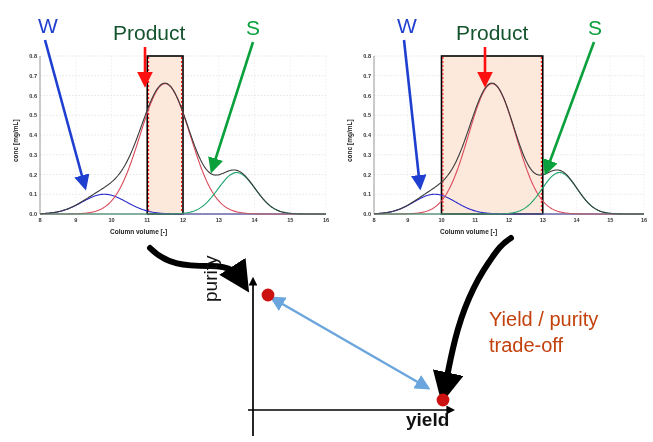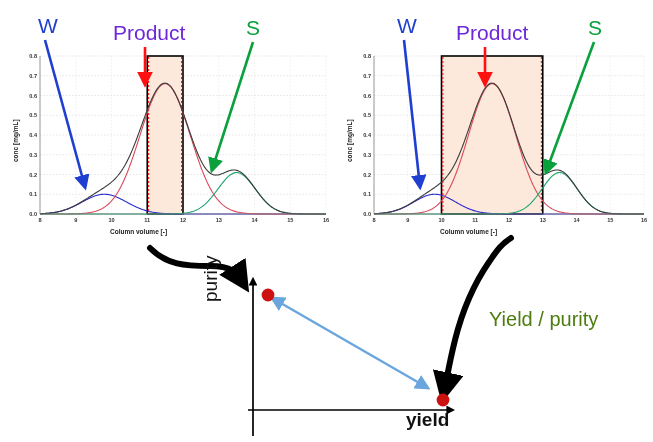--- a/index.html
+++ b/index.html
@@ -3,24 +3,24 @@
 <meta charset="utf-8">
 <style>
   html,body{margin:0;padding:0;background:#ffffff;}
   body{width:653px;height:442px;position:relative;overflow:hidden;
        font-family:"Liberation Sans",sans-serif;}
   .stage{position:absolute;left:0;top:0;width:653px;height:442px;}
   svg{display:block;}
   .lbl{position:absolute;font-family:"Liberation Sans",sans-serif;
        font-size:21px;line-height:1;white-space:nowrap;}
   .lbl.w{color:#1f3fd0;}
-  .lbl.p{color:#6d28d9;}
+  .lbl.p{color:#14532d;}
   .lbl.s{color:#0aa13c;}
   .tradeoff{position:absolute;left:489px;top:307px;width:160px;
-            font-size:20px;color:#4d7c0f;line-height:1.28;}
+            font-size:20px;color:#c2410c;line-height:1.28;}
   .axlabel{position:absolute;font-size:19px;color:#111;}
   .yield-lbl{left:406px;top:409px;font-weight:bold;}
   .purity-lbl{left:200px;top:302px;transform:rotate(-90deg);
               transform-origin:left top;}
 </style>
 </head>
 <body>
 
 <div class="stage">
 
@@ -209,15 +209,16 @@
 
     <circle cx="268" cy="295" r="6.4" fill="#cc1111"></circle>
     <circle cx="443" cy="400" r="6.4" fill="#cc1111"></circle>
   </svg>
 
   <div class="axlabel purity-lbl">purity</div>
   <div class="axlabel yield-lbl">yield</div>
 
   <div class="tradeoff">
     <div>Yield / purity</div>
+    <div>trade-off</div>
   </div>
 
 </div>
 
 </body></html>

